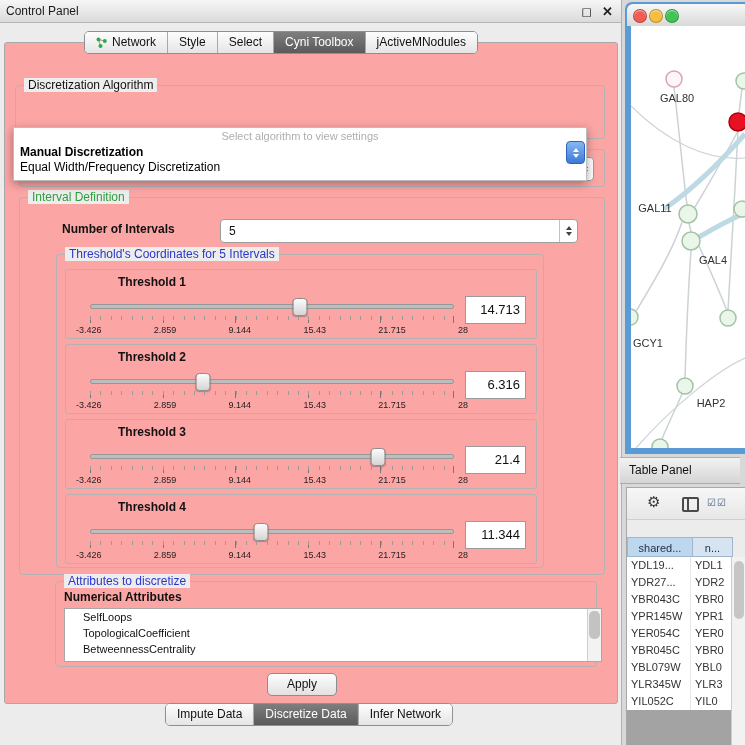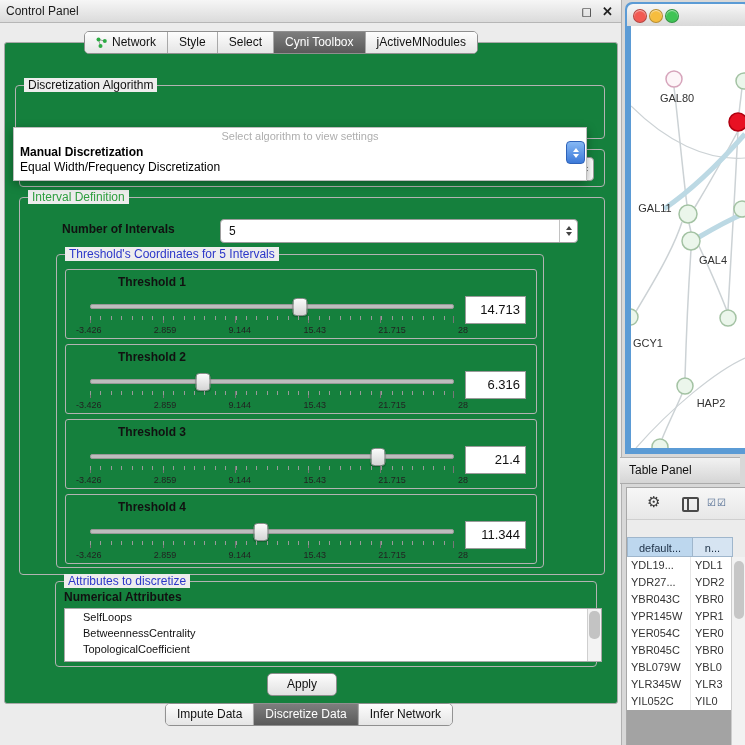--- a/index.html
+++ b/index.html
@@ -13,21 +13,21 @@
   .winbtns{position:absolute;right:8px;top:0;height:22px;display:flex;align-items:center;gap:10px;}
   .winbtn{font-size:13px;color:#222;line-height:1;}
 
   .tabbar{position:absolute;display:flex;border:1px solid #8f8f8f;border-radius:5px;overflow:hidden;background:#e8e8e8;box-shadow:0 1px 1px rgba(255,255,255,.7) inset;}
   #toptabs{left:84px;top:31px;z-index:5;}
   #bottomtabs{left:309px;top:703px;transform:translateX(-50%);}
   .tab{height:21px;line-height:21px;padding:0 11px;font-size:12px;color:#111;background:linear-gradient(#fdfdfd,#e5e5e5);border-left:1px solid #a8a8a8;display:flex;align-items:center;gap:5px;white-space:nowrap;}
   .tab:first-child{border-left:none;}
   .tab.sel{background:linear-gradient(#7e7e7e,#5a5a5a);color:#fff;}
 
-  #mainpanel{position:absolute;left:4px;top:42px;width:612px;height:660px;border:1px solid #a9a9a9;border-radius:3px;background:#15803d;}
+  #mainpanel{position:absolute;left:4px;top:42px;width:612px;height:660px;border:1px solid #a9a9a9;border-radius:3px;background:#fca5a5;}
 
   .group{position:absolute;border:1px solid #b3b3b3;border-radius:4px;}
   .glabel{position:absolute;top:-8px;left:8px;background:#ededed;padding:0 4px;font-size:12px;color:#111;line-height:14px;white-space:nowrap;}
   .glabel.green{color:#2e9e3f;}
   .glabel.blue{color:#2b36c9;}
 
   .combo{position:absolute;background:#fff;border:1px solid #9d9d9d;border-radius:4px;height:22px;}
   .combo .ctext{position:absolute;left:8px;top:0;right:20px;line-height:22px;font-size:12px;color:#111;overflow:hidden;white-space:nowrap;}
   .combo .stepper{position:absolute;right:0;top:0;bottom:0;width:17px;border-left:1px solid #c2c2c2;display:flex;flex-direction:column;align-items:center;justify-content:center;gap:2px;}
   .tri-up{width:0;height:0;border-left:3.5px solid transparent;border-right:3.5px solid transparent;border-bottom:4px solid #444;}
@@ -247,22 +247,22 @@
         </div>
       </div>
     </div>
 
     <div class="group" style="left:50px;top:538px;width:540px;height:84px">
       <span class="glabel blue">Attributes to discretize</span>
       <span class="listlabel">Numerical Attributes</span>
       <div class="listwrap">
         <div>
             <div class="li">SelfLoops</div>
+            <div class="li">TopologicalCoefficient</div>
             <div class="li">BetweennessCentrality</div>
-            <div class="li">TopologicalCoefficient</div>
           </div>
         <div class="vscroll">
           <div class="vthumb"></div>
         </div>
       </div>
     </div>
 
     <div id="applybtn">Apply</div>
   </div>
 
@@ -321,21 +321,21 @@
   <span>Table Panel</span>
 </div>
 
 <div id="tablebody">
   <div class="ttoolbar">
     <span class="gear">⚙</span>
     <span class="colicon"></span>
     <span class="checks">☑☑</span>
   </div>
   <div class="thead">
-    <div class="th th0">default...</div>
+    <div class="th th0">shared...</div>
     <div class="th th1">n...</div>
   </div>
   <div class="trowswrap">
       <div class="trow">
         <div class="tcell c0">YDL19...</div>
         <div class="tcell c1">YDL1</div>
       </div>
       <div class="trow">
         <div class="tcell c0">YDR27...</div>
         <div class="tcell c1">YDR2</div>

